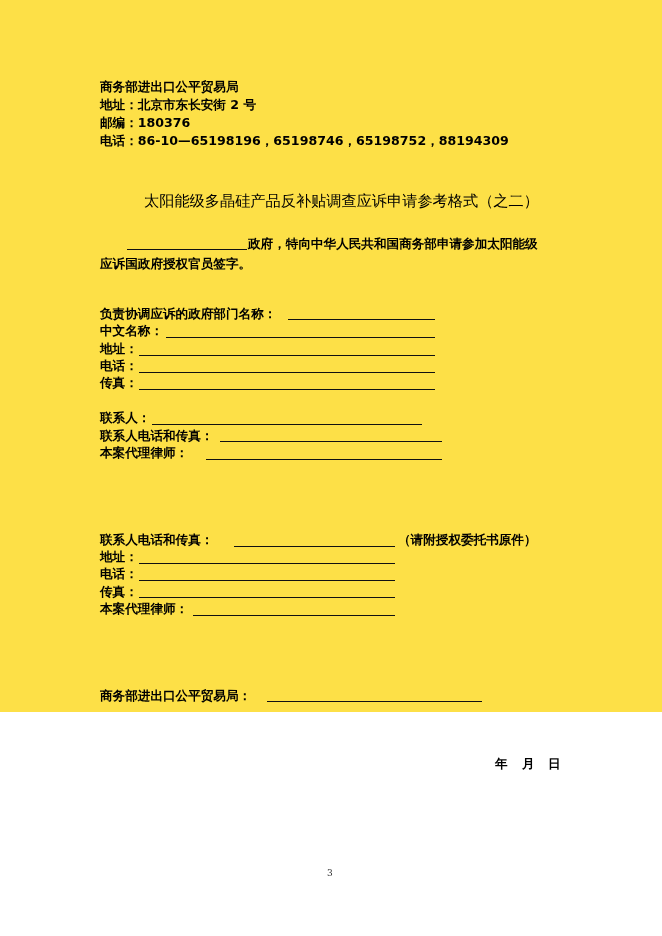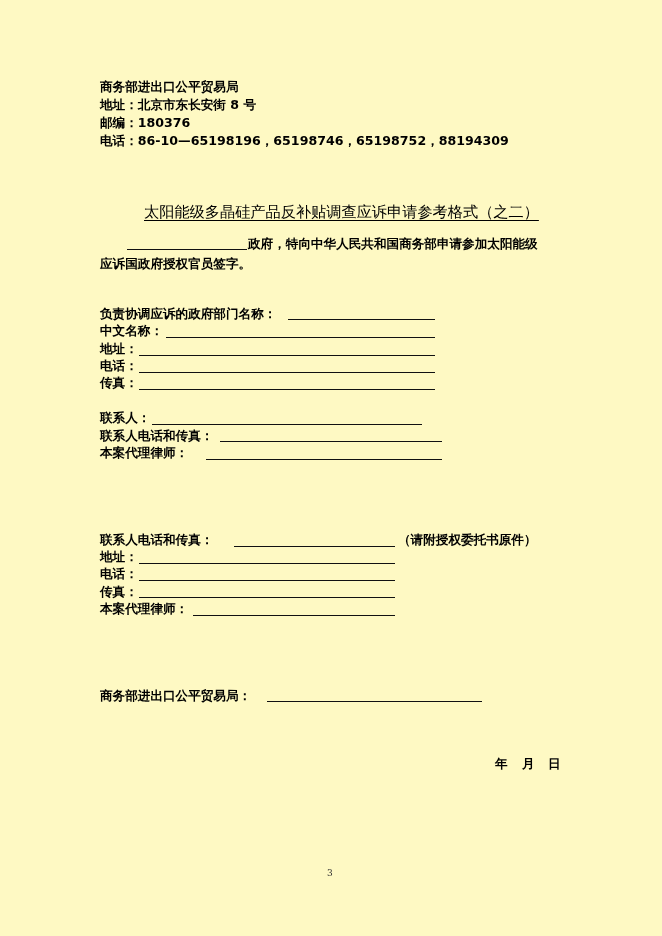--- a/index.html
+++ b/index.html
@@ -1,47 +1,46 @@
 <!DOCTYPE html>
 <html><head>
   <meta charset="utf-8">
   <style>
     html, body { margin: 0; padding: 0; background: #ffffff; }
     body {
       width: 662px; height: 936px; position: relative; overflow: hidden;
       font-family: "DejaVu Sans", "Liberation Sans", sans-serif;
       color: #000;
     }
-    .page { position: absolute; left: 0; top: 0; width: 662px; height: 936px; background: #fef9c3; }
+    .page { position: absolute; left: 0; top: 0; width: 662px; height: 712px; background: #fde047; }
     .t {
       position: absolute; left: 100px; font-size: 12.6px; line-height: 16px;
       font-weight: bold; white-space: nowrap; letter-spacing: 0px;
     }
     .title {
       position: absolute; left: 144px; top: 191px; font-size: 15.2px;
-      line-height: 20px; white-space: nowrap; text-decoration: underline;
+      line-height: 20px; white-space: nowrap; 
       text-underline-offset: 3px; font-weight: normal;
       font-family: "DejaVu Serif", "Liberation Serif", serif;
-      margin-top: 11px;
     }
     .blank {
       position: absolute; height: 0; border-bottom: 1px solid #111;
     }
     .pagenum {
       position: absolute; left: 327px; top: 868px; font-size: 9px;
       font-family: "DejaVu Serif", "Liberation Serif", serif; color: #333;
     }
   </style>
 </head>
 <body>
 
 <div class="page">
 
   <div class="t" style="top:79px">商务部进出口公平贸易局</div>
-  <div class="t" style="top:97px">地址：北京市东长安街 8 号</div>
+  <div class="t" style="top:97px">地址：北京市东长安街 2 号</div>
   <div class="t" style="top:115px">邮编：180376</div>
   <div class="t" style="top:133px">电话：86-10—65198196，65198746，65198752，88194309</div>
 
   <div class="title">太阳能级多晶硅产品反补贴调查应诉申请参考格式（之二）</div>
 
   <div class="blank" style="left:127px; top:249px; width:120px;"></div>
   <div class="t" style="left:248px; top:236px">政府，特向中华人民共和国商务部申请参加太阳能级</div>
   <div class="t" style="top:256px">应诉国政府授权官员签字。</div>
 
   <div class="t" style="top:306px">负责协调应诉的政府部门名称：</div>

